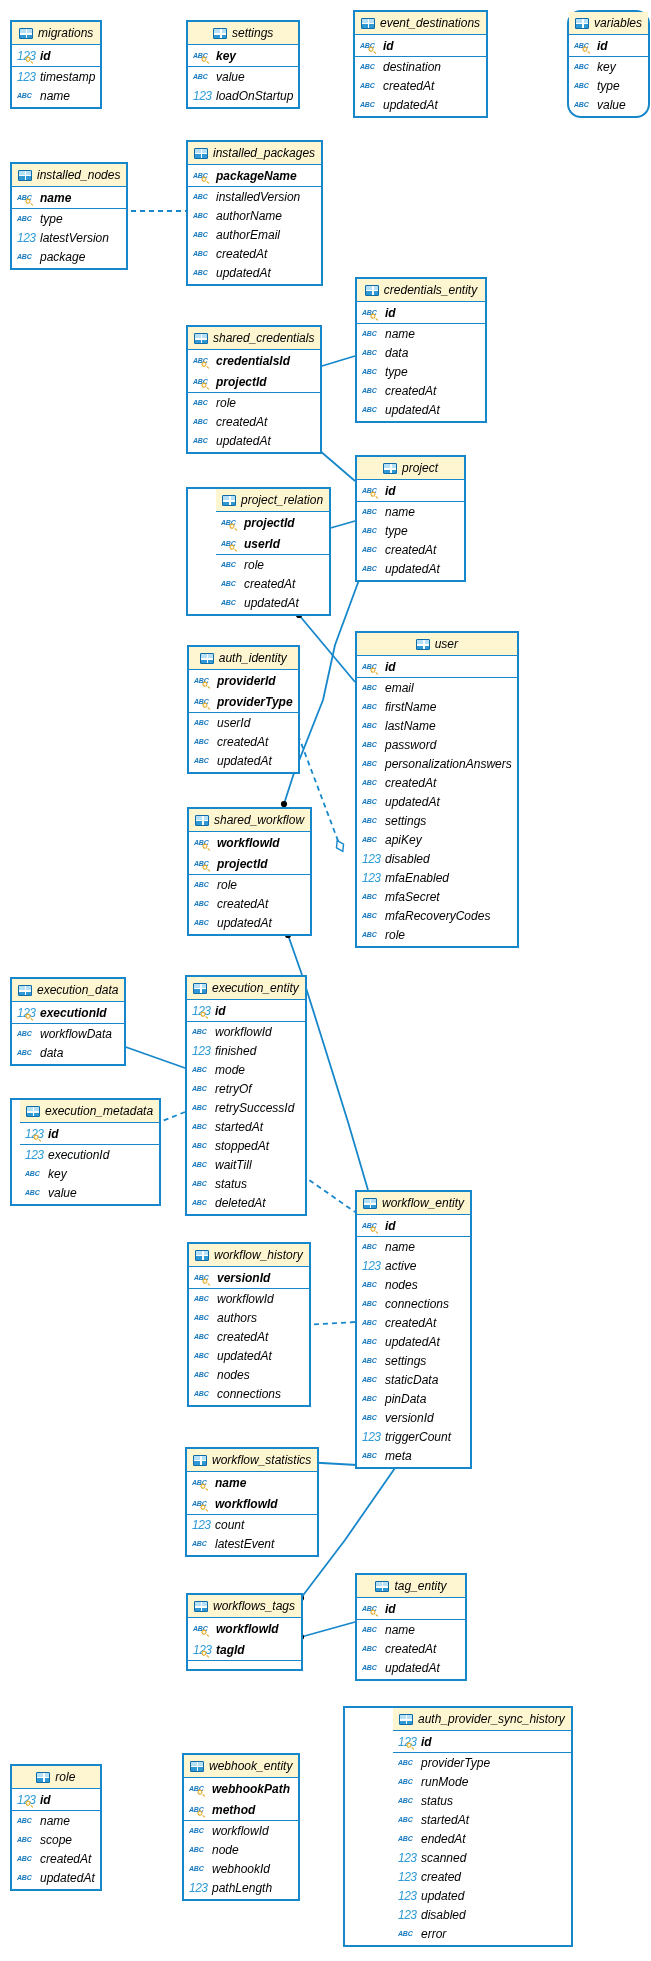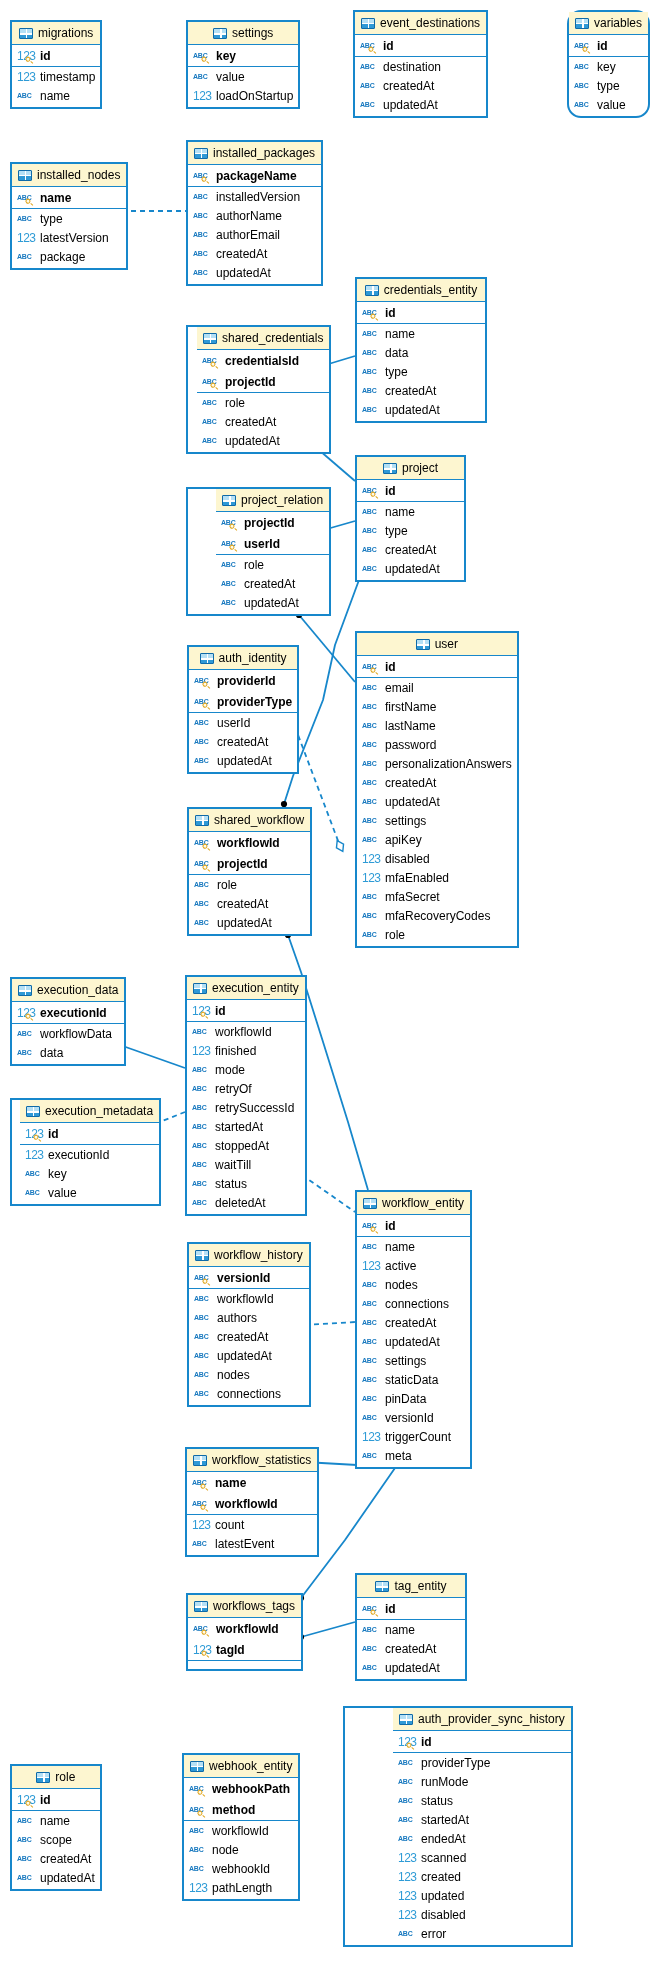--- a/index.html
+++ b/index.html
@@ -9,21 +9,21 @@
     --text:#000000;
     --string-icon:#1879bf;
     --numeric-icon:#2e9bd6;
     --key-icon:#e0a51d;
     --background:#ffffff;
   }
   html,body{margin:0;padding:0;background:var(--background);}
   #canvas{
     position:relative;width:651px;height:1961px;overflow:hidden;
     background:var(--background);
-    font-family:"Liberation Sans", sans-serif;color:var(--text);
+    font-family:"Liberation Sans", sans-serif;color:var(--text);font-style:italic;
   }
   #rel-layer{position:absolute;left:0;top:0;width:651px;height:1961px;}
   .conn{fill:none;stroke:var(--connector);stroke-width:1.8px;stroke-linejoin:round;}
   .conn.dashed{stroke-dasharray:5 4;}
   .conn-dot{fill:#000;}
   .conn-diamond{fill:#fff;stroke:var(--connector);stroke-width:1.4px;}
 
   .tbl{
     position:absolute;background:#fff;border:2px solid var(--table-border);
     width:max-content;box-sizing:border-box;padding-bottom:2px;
@@ -268,21 +268,21 @@
         </div>
         <div class="row">
           <span class="ticon string">ABC</span>
           <span class="flabel">createdAt</span>
         </div>
         <div class="row">
           <span class="ticon string">ABC</span>
           <span class="flabel">updatedAt</span>
         </div>
       </div>
-      <div class="tbl" style="left: 186px; top: 325px; min-width: 124px; padding-left: 9px;">
+      <div class="tbl" style="left: 186px; top: 325px; min-width: 124px;">
         <div class="tbl-h">
           <span class="tblicon"></span>
           <span class="tname">shared_credentials</span>
         </div>
         <div class="sep"></div>
         <div class="row pk">
           <span class="ticon string">ABC<span class="keyo"></span></span>
           <span class="flabel">credentialsId</span>
         </div>
         <div class="row pk">

